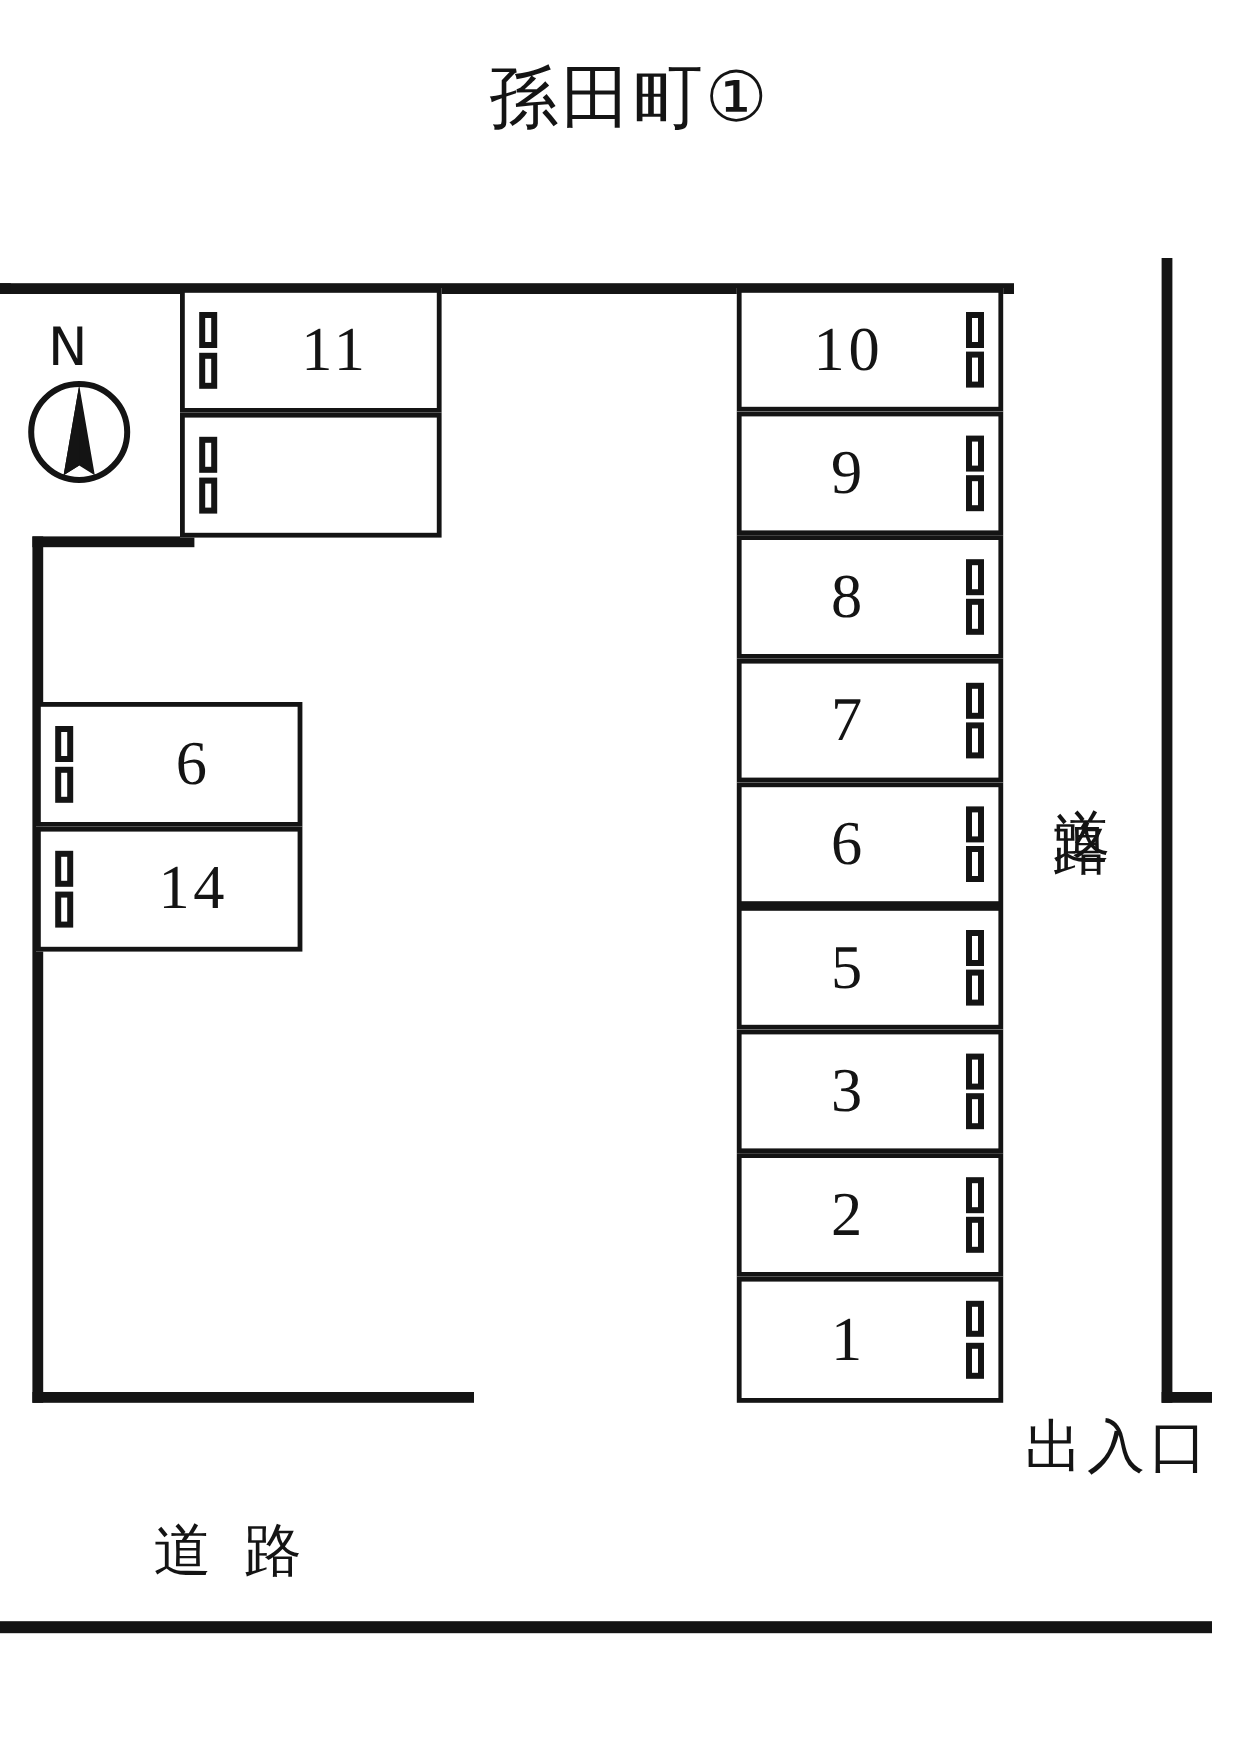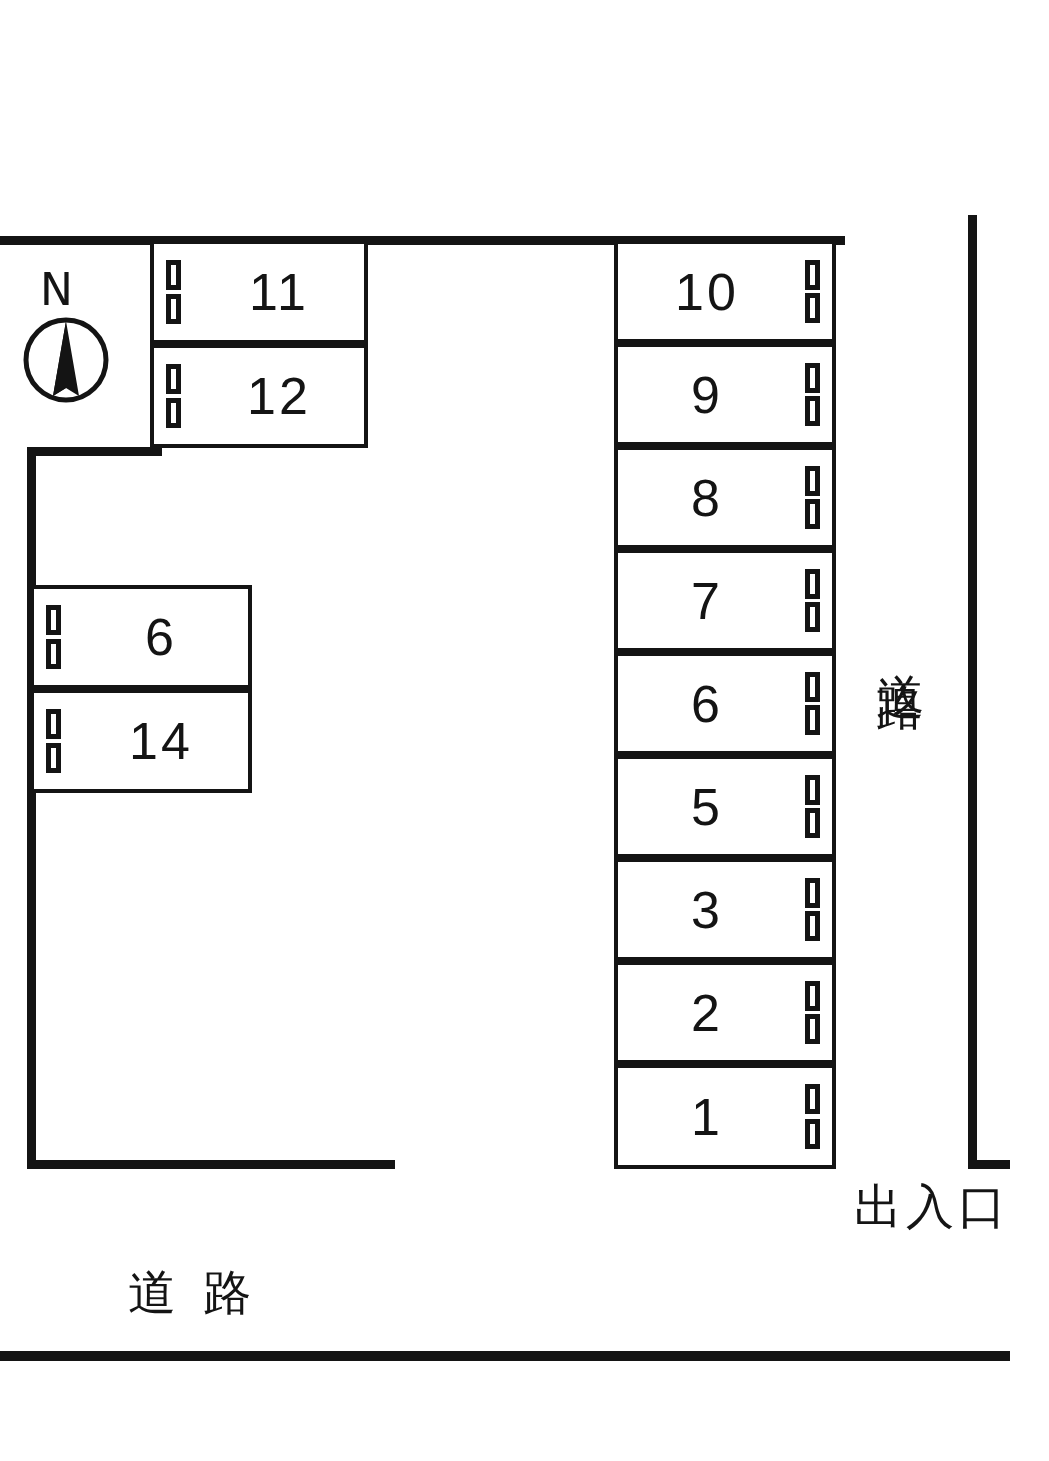--- a/index.html
+++ b/index.html
@@ -51,21 +51,21 @@
   .stall-label {
     position: absolute;
     left: 0;
     right: 0;
     top: 50%;
     transform: translateY(-50%);
     text-align: center;
     font-size: 52px;
     line-height: 1;
     color: #141414;
-    font-family: Liberation Sans, sans-serif;
+    font-family: Liberation Serif, serif;
     letter-spacing: 3px;
   }
   .stall.right-col .stall-label { padding-right: 36px; }
   .stall.left-col  .stall-label { padding-left: 40px; }
 
   
   .pip {
     position: absolute;
     width: 15px;
     height: 30px;
@@ -133,20 +133,21 @@
     top: 1267px;
     font-size: 48px;
     letter-spacing: 6px;
   }
 </style>
 </head>
 <body>
 
 <div id="page">
 
+  <div id="map-title">孫田町①</div>
 
   <div class="line" style="left:0px; top:236px; width:845px; height:9px;"></div>
 
   <div class="line" style="left:0px; top:236px; width:9px; height:9px;"></div>
 
   <div class="line" style="left:27px; top:447px; width:9px; height:722px;"></div>
 
   <div class="line" style="left:27px; top:447px; width:135px; height:9px;"></div>
 
   <div class="line" style="left:27px; top:1160px; width:368px; height:9px;"></div>
@@ -168,21 +169,20 @@
 
   <div class="stall left-col" style="left:150px; top:240px; width:218px; height:104px;">
     <span class="pip left top"></span>
     <span class="pip left bottom"></span>
     <span class="stall-label">11</span>
   </div>
 
   <div class="stall left-col" style="left:150px; top:344px; width:218px; height:104px;">
     <span class="pip left top"></span>
     <span class="pip left bottom"></span>
-    <span class="stall-label">12</span>
   </div>
 
   <div class="stall left-col" style="left:30px; top:585px; width:222px; height:104px;">
     <span class="pip left top"></span>
     <span class="pip left bottom"></span>
     <span class="stall-label">6</span>
   </div>
 
   <div class="stall left-col" style="left:30px; top:689px; width:222px; height:104px;">
     <span class="pip left top"></span>

